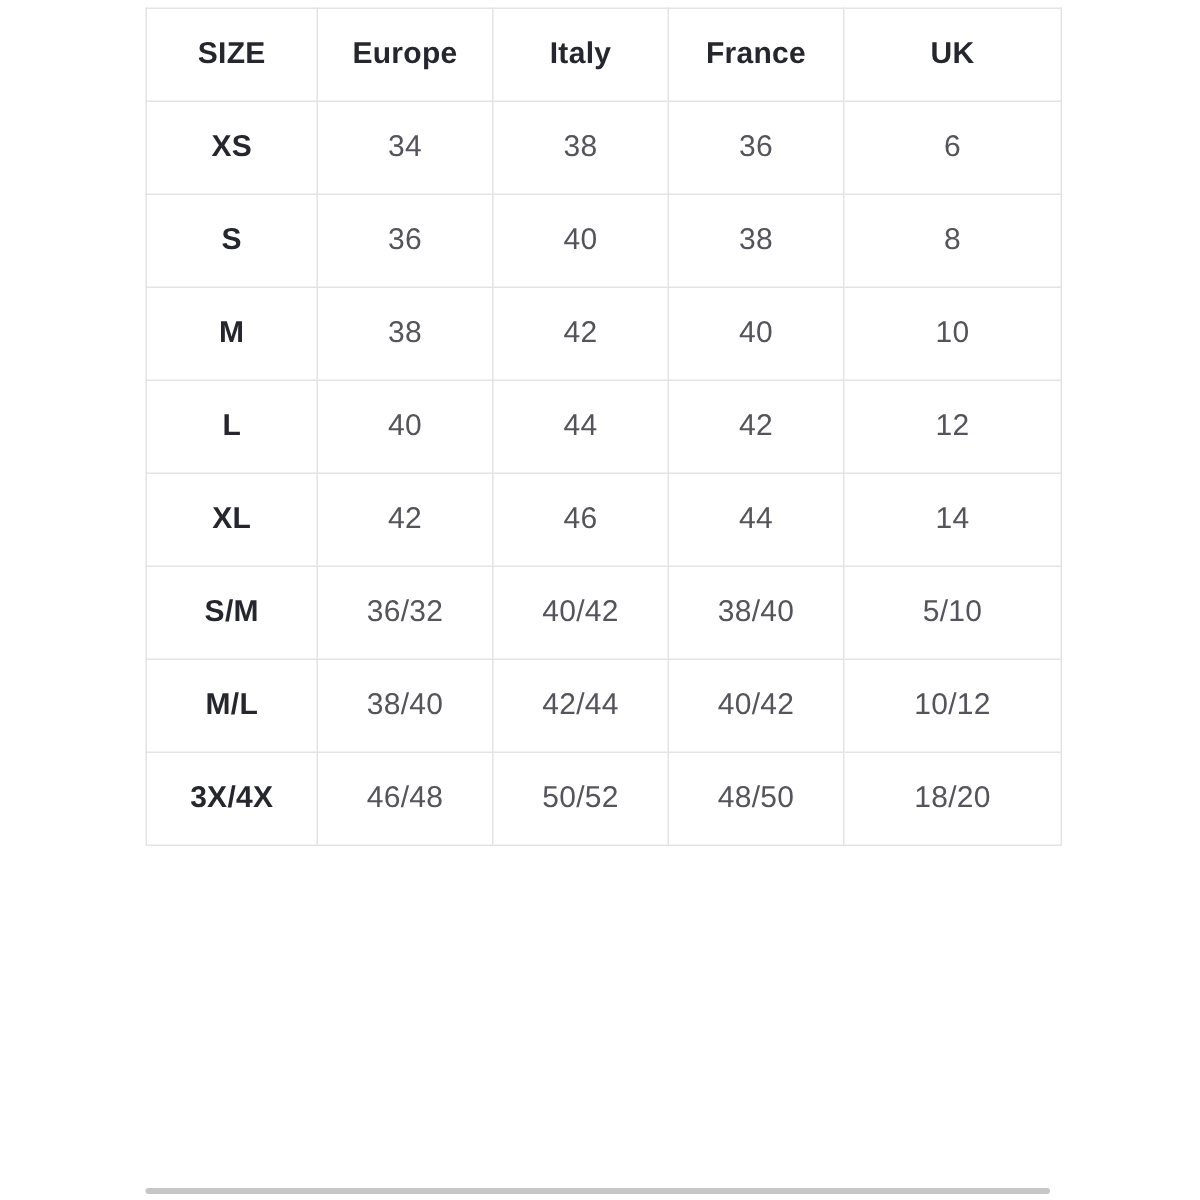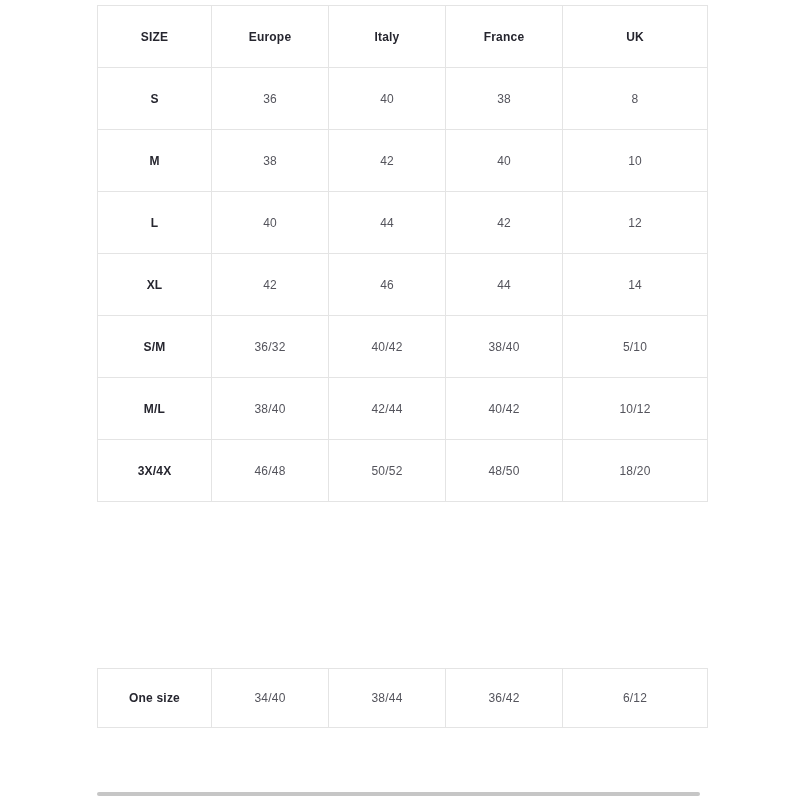--- a/index.html
+++ b/index.html
@@ -20,21 +20,21 @@
   }
   #main-table  { top: 5px; }
   #special-table { top: 668px; }
 
   .size-table th, .size-table td {
     border: 1px solid #e4e4e4;
     text-align: center;
     vertical-align: middle;
     height: 61px;
     padding: 0;
-    font-size: 12px;
+    font-size: 20px;
     letter-spacing: 0.2px;
     background: #ffffff;
   }
   #special-table td { height: 58px; }
 
   .size-table th {
     font-weight: 700;
     color: #26262f;
   }
   .size-table td.label-cell {
@@ -71,20 +71,27 @@
       <thead>
         <tr>
           <th>SIZE</th>
           <th>Europe</th>
           <th>Italy</th>
           <th>France</th>
           <th>UK</th>
         </tr>
       </thead>
       <tbody>
+        <tr>
+          <td class="label-cell">XS</td>
+          <td class="value-cell">34</td>
+          <td class="value-cell">38</td>
+          <td class="value-cell">36</td>
+          <td class="value-cell">6</td>
+        </tr>
         <tr>
           <td class="label-cell">S</td>
           <td class="value-cell">36</td>
           <td class="value-cell">40</td>
           <td class="value-cell">38</td>
           <td class="value-cell">8</td>
         </tr>
         <tr>
           <td class="label-cell">M</td>
           <td class="value-cell">38</td>
@@ -131,23 +138,16 @@
     </table>
   <table id="special-table" class="size-table">
       <colgroup>
         <col style="width: 114px;">
         <col style="width: 117px;">
         <col style="width: 117px;">
         <col style="width: 117px;">
         <col style="width: 145px;">
       </colgroup>
       <tbody>
-        <tr>
-          <td class="label-cell">One size</td>
-          <td class="value-cell">34/40</td>
-          <td class="value-cell">38/44</td>
-          <td class="value-cell">36/42</td>
-          <td class="value-cell">6/12</td>
-        </tr>
       </tbody>
     </table>
   <div class="hscrollbar"></div>
 </div>
 
 </body></html>

